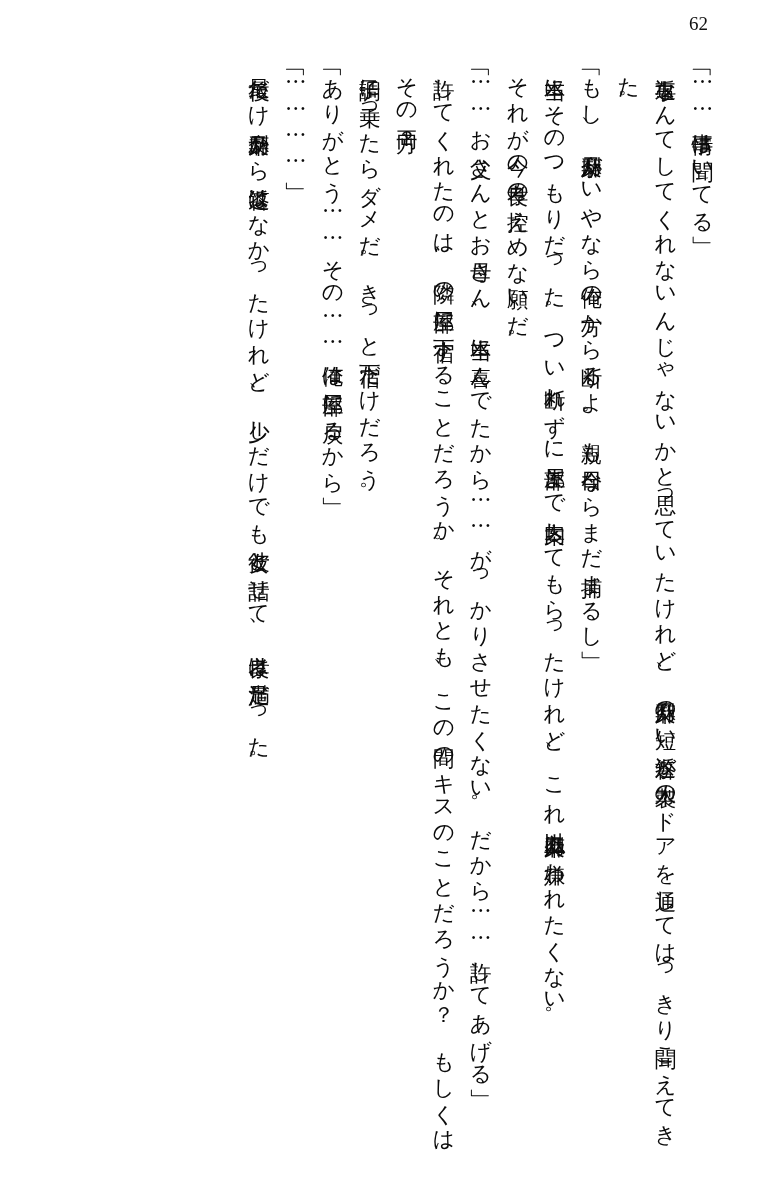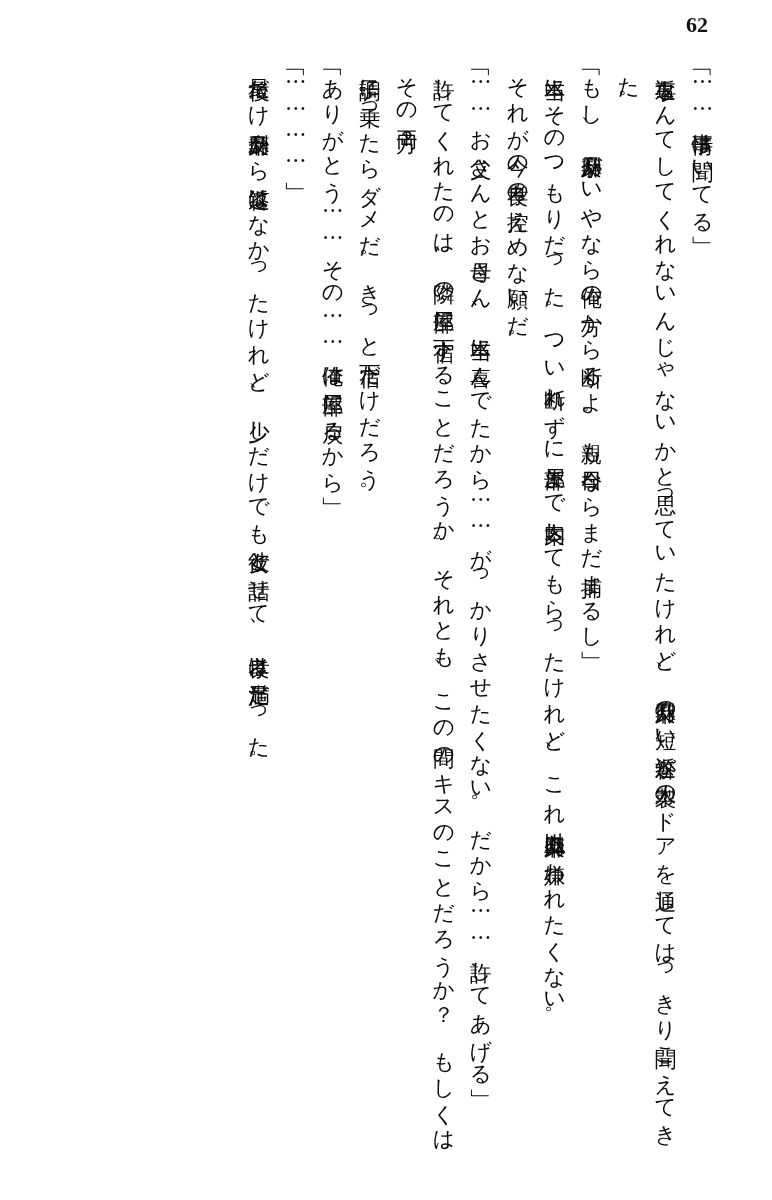--- a/index.html
+++ b/index.html
@@ -19,24 +19,23 @@
     width: 772px;
     height: 1200px;
     box-sizing: border-box;
     background: #ffffff;
   }
   .page-number {
     position: absolute;
     top: 14px;
     right: 64px;
     font-family: "Liberation Serif", serif;
-    font-size: 22px;
+    font-size: 19px;
     line-height: 1;
     color: #111;
-    font-weight: bold;
   }
   
   .text-body {
     position: absolute;
     top: 62px;
     right: 52px;
     left: 52px;
     bottom: 40px;
     writing-mode: vertical-rl;
     text-orientation: upright;

